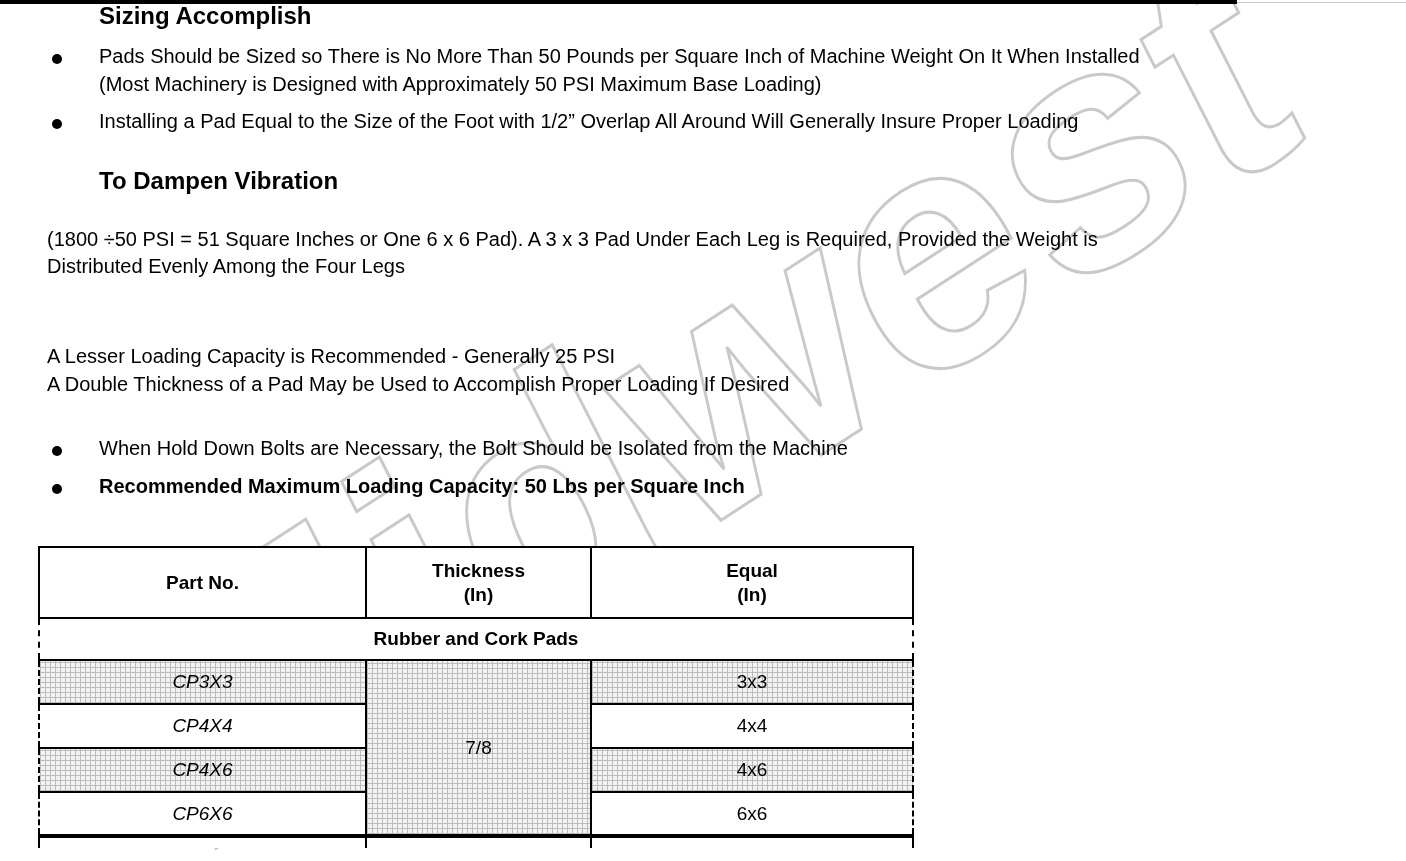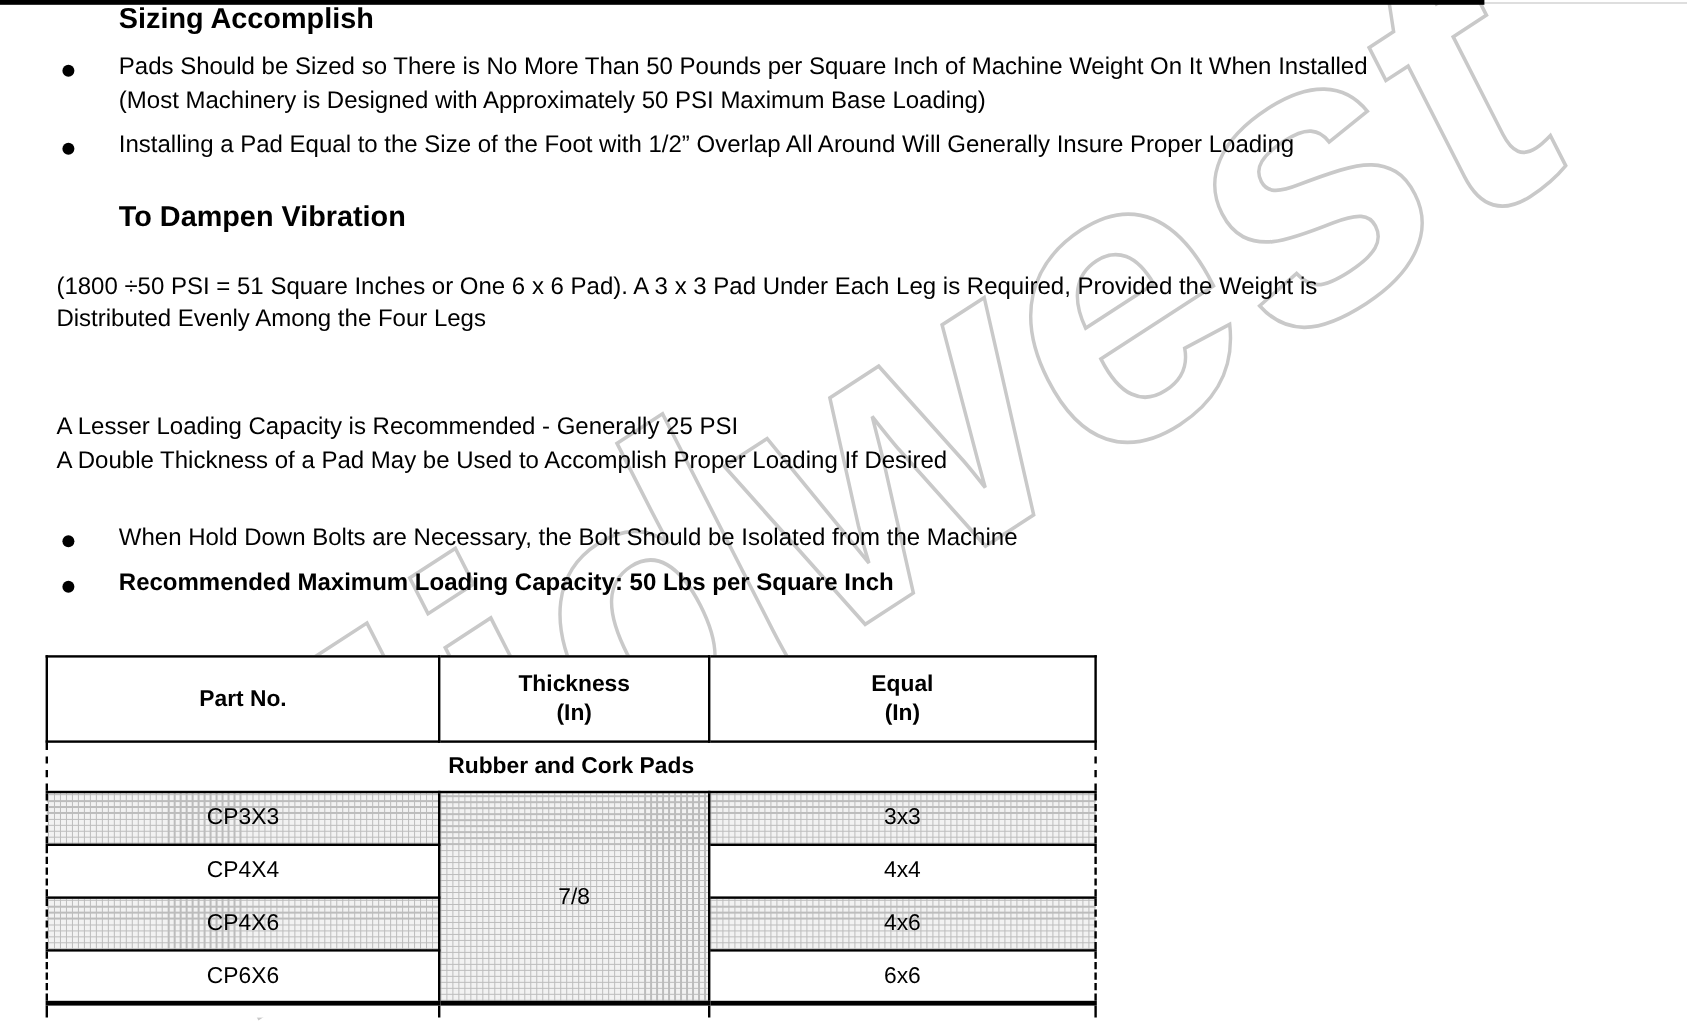--- a/index.html
+++ b/index.html
@@ -25,21 +25,21 @@
   .bold { font-weight:bold; }
   .dot { position:absolute; left:52px; width:10px; height:10px; border-radius:50%; background:#000; }
   
   .spec-table { position:absolute; left:38px; top:546px; border-collapse:collapse; table-layout:fixed; width:874px; background:#fff; }
   .spec-table td, .spec-table th { border:2px solid #000; padding:0; text-align:center; vertical-align:middle; font-size:19px; }
   .spec-table th { font-weight:bold; }
   .row-header { height:71px; }
   .row-section { height:42px; }
   .row-section td { font-weight:bold; border-left:2px dashed #000; border-right:2px dashed #000; }
   .row-data { height:44px; }
-  .row-data td.edge-l { border-left:2px dashed #000; }
+  .row-data td.edge-l { border-left:2px dashed #000;font-style:italic; }
   .row-data td.edge-r { border-right:2px dashed #000; }
   .row-stub { height:12px; }
   .row-stub td { border-top:4px solid #000; border-left:2px dashed #000; border-right:2px dashed #000; border-bottom:none; }
   .shaded {
     background-color:#f2f2f2;
     background-image:
       repeating-linear-gradient(0deg, #bcbcbc 0 1px, transparent 1px 5px),
       repeating-linear-gradient(90deg, #bcbcbc 0 1px, transparent 1px 5px);
   }
   .hdr-line { line-height:24px; }

